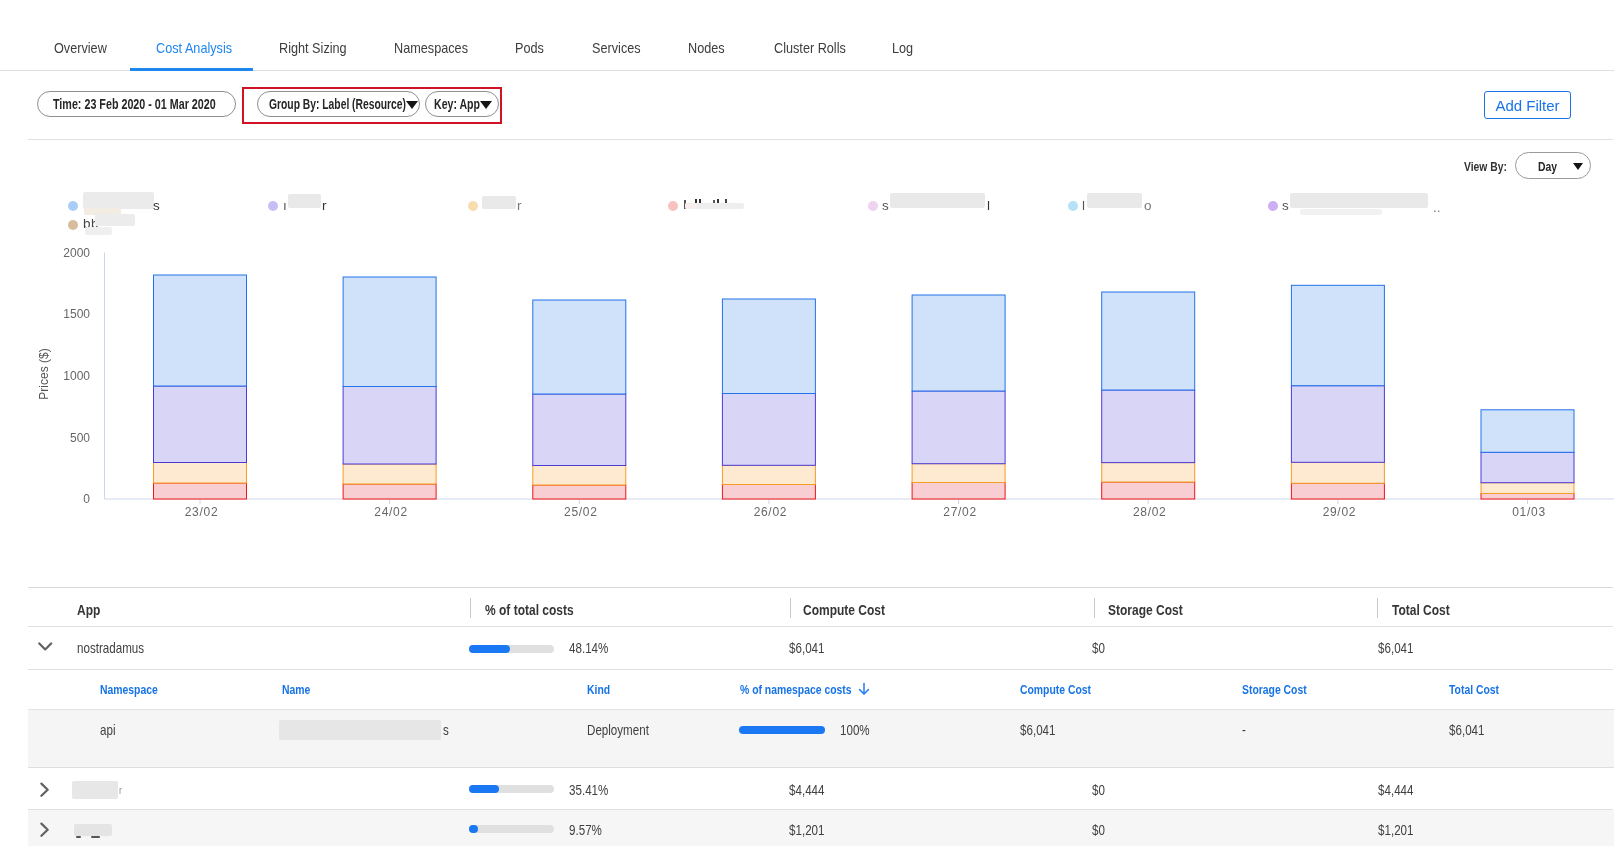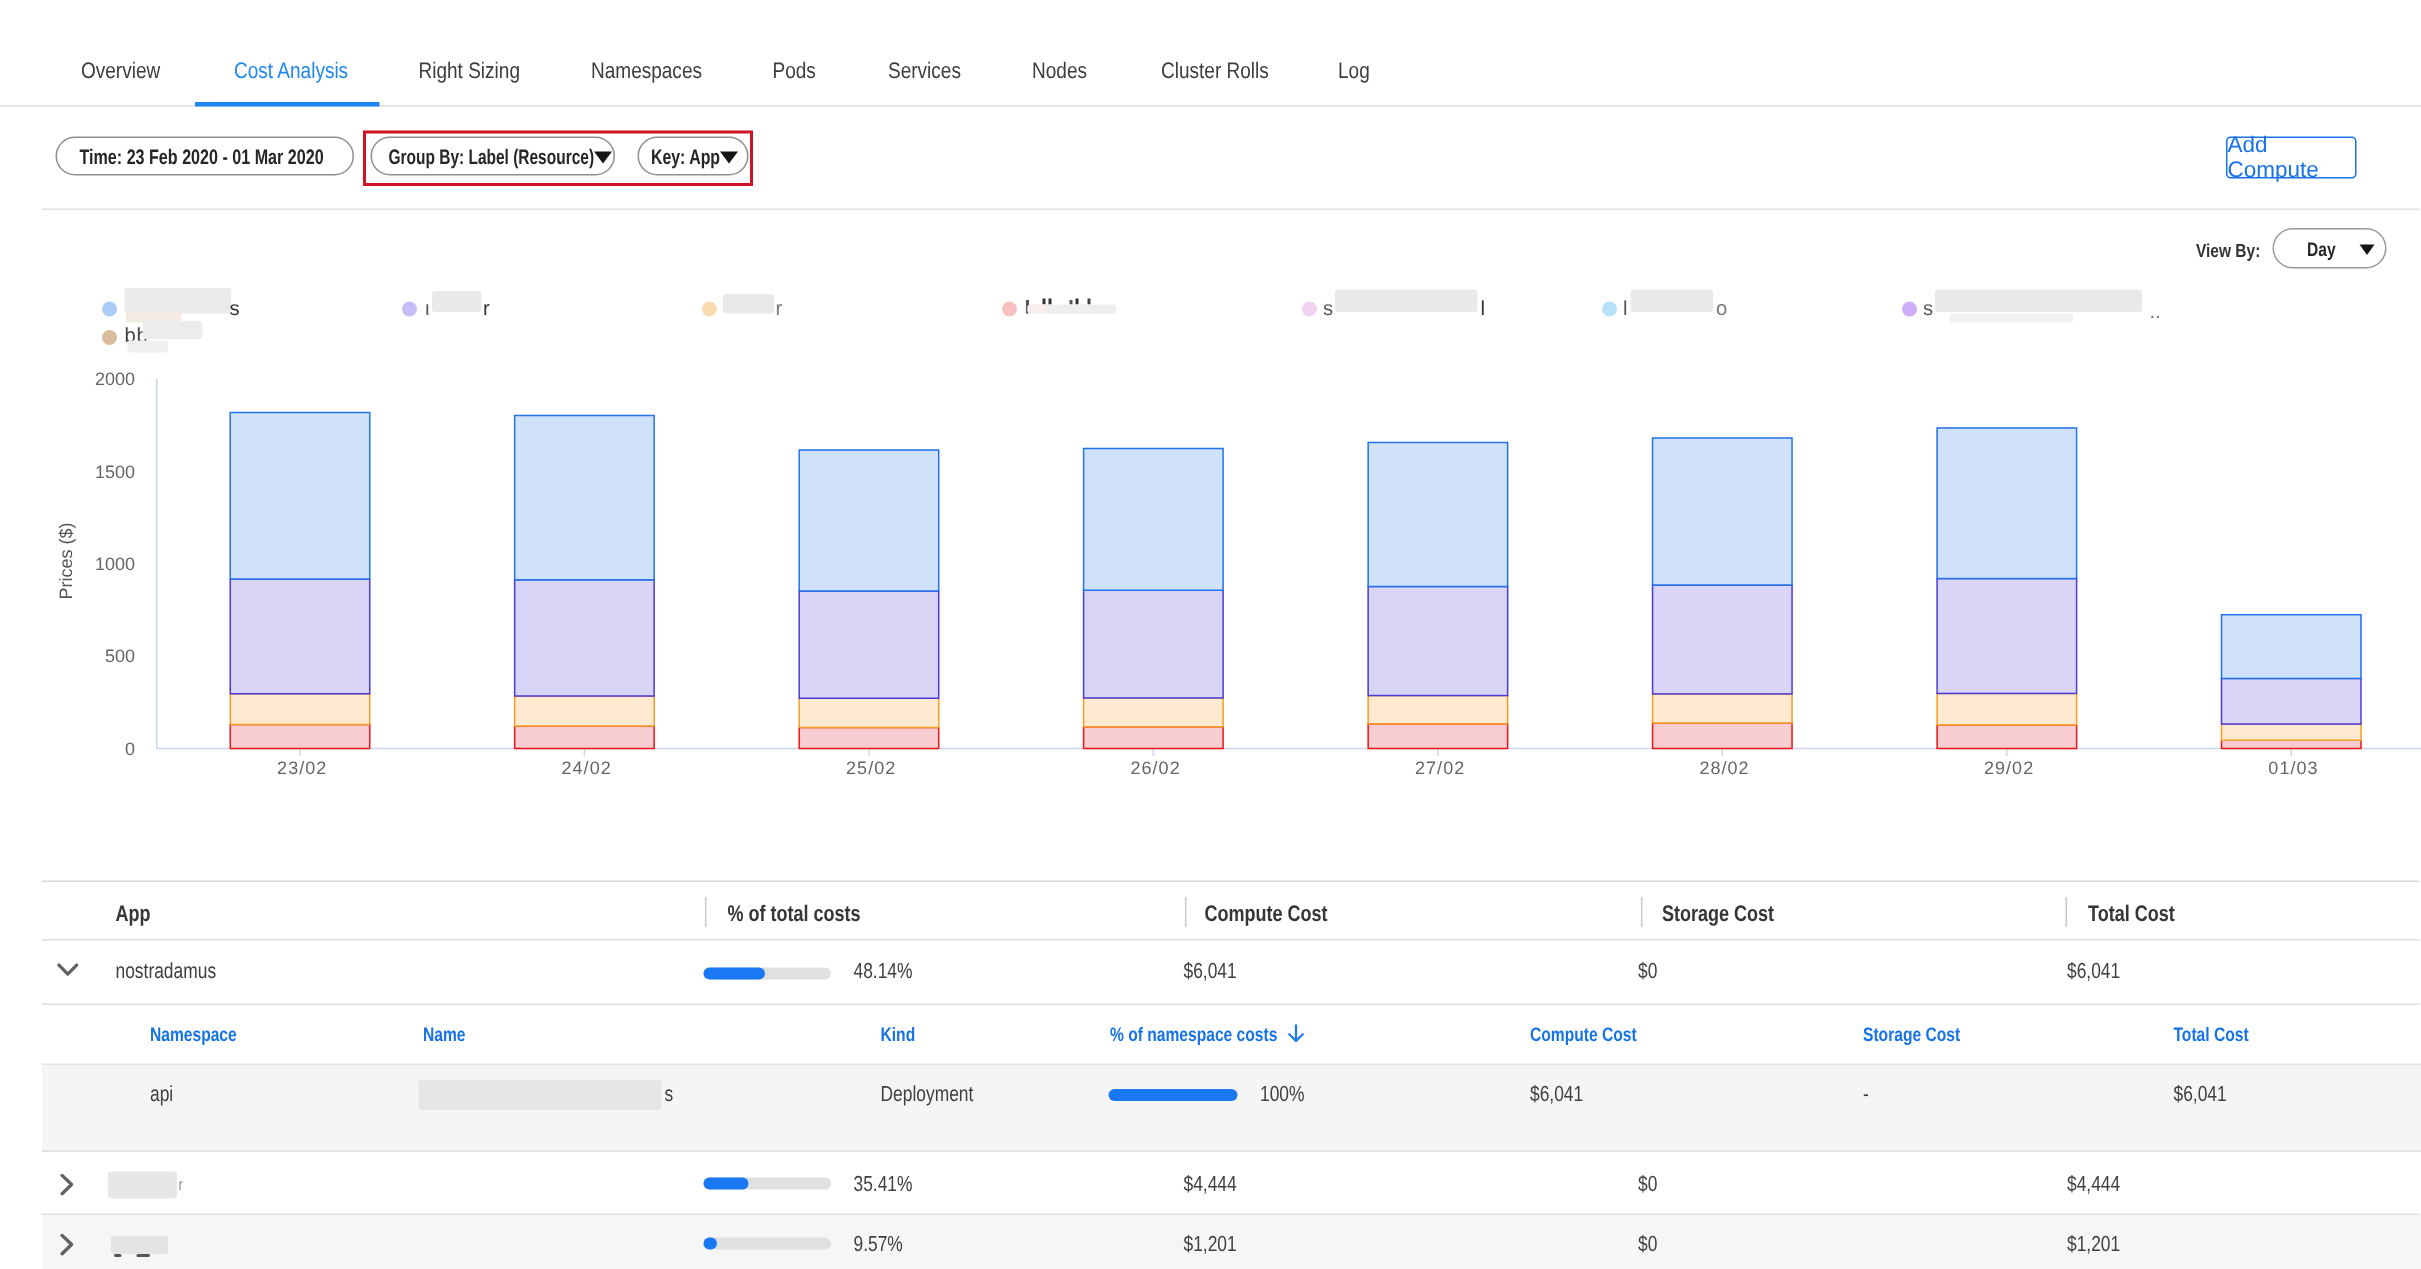--- a/index.html
+++ b/index.html
@@ -40,31 +40,31 @@
 <span class="tab" style="left:688px;">Nodes</span>
 <span class="tab" style="left:774px;">Cluster Rolls</span>
 <span class="tab" style="left:892px;">Log</span>
 <div class="hline" style="left:0;top:70px;width:1614px;background:#dedede;"></div>
 <div class="abs" style="left:130px;top:67.5px;width:123px;height:3px;background:#1e86ef;"></div>
 
 <div class="pill" style="left:37px;top:91px;width:199px;">
   <span class="ptxt" style="left:15px;transform:translateY(-50%) scaleX(0.767);">Time: 23 Feb 2020 - 01 Mar 2020</span>
 </div>
 <div class="abs" style="left:242px;top:87px;width:260px;height:37px;border:2.5px solid #cf1322;box-sizing:border-box;"></div>
-<div class="pill" style="left:247px;top:91px;width:163px;">
+<div class="pill" style="left:257px;top:91px;width:163px;">
   <span class="ptxt" style="left:11px;transform:translateY(-50%) scaleX(0.737);">Group By: Label (Resource)</span>
   <span class="pcaret" style="left:148px;top:9px;"></span>
 </div>
 <div class="pill" style="left:425px;top:91px;width:74px;">
   <span class="ptxt" style="left:8px;transform:translateY(-50%) scaleX(0.755);">Key: App</span>
   <span class="pcaret" style="left:54px;top:9px;"></span>
 </div>
 <div class="abs" style="left:1484px;top:91px;width:87px;height:28px;border:1px solid #1a73e8;border-radius:3px;
      box-sizing:border-box;display:flex;align-items:center;justify-content:center;
-     font-size:15px;color:#1a73e8;">Add Compute</div>
+     font-size:15px;color:#1a73e8;">Add Filter</div>
 <div class="hline" style="left:28px;top:139px;width:1585px;"></div>
 
 <span class="abs" style="left:1464px;top:160px;font-size:12.5px;font-weight:bold;color:#333;display:inline-block;transform:scaleX(0.827);transform-origin:0 50%;">View By:</span>
 <div class="pill" style="left:1515px;top:152px;width:76px;height:27px;border-color:#9a9a9a;">
   <span class="ptxt" style="left:22px;font-size:13px;transform:translateY(-50%) scaleX(0.8);">Day</span>
   <span class="pcaret" style="left:57px;top:10px;border-left-width:5.5px;border-right-width:5.5px;border-top-width:7px;"></span>
 </div>
 
 <div id="legend">
 

